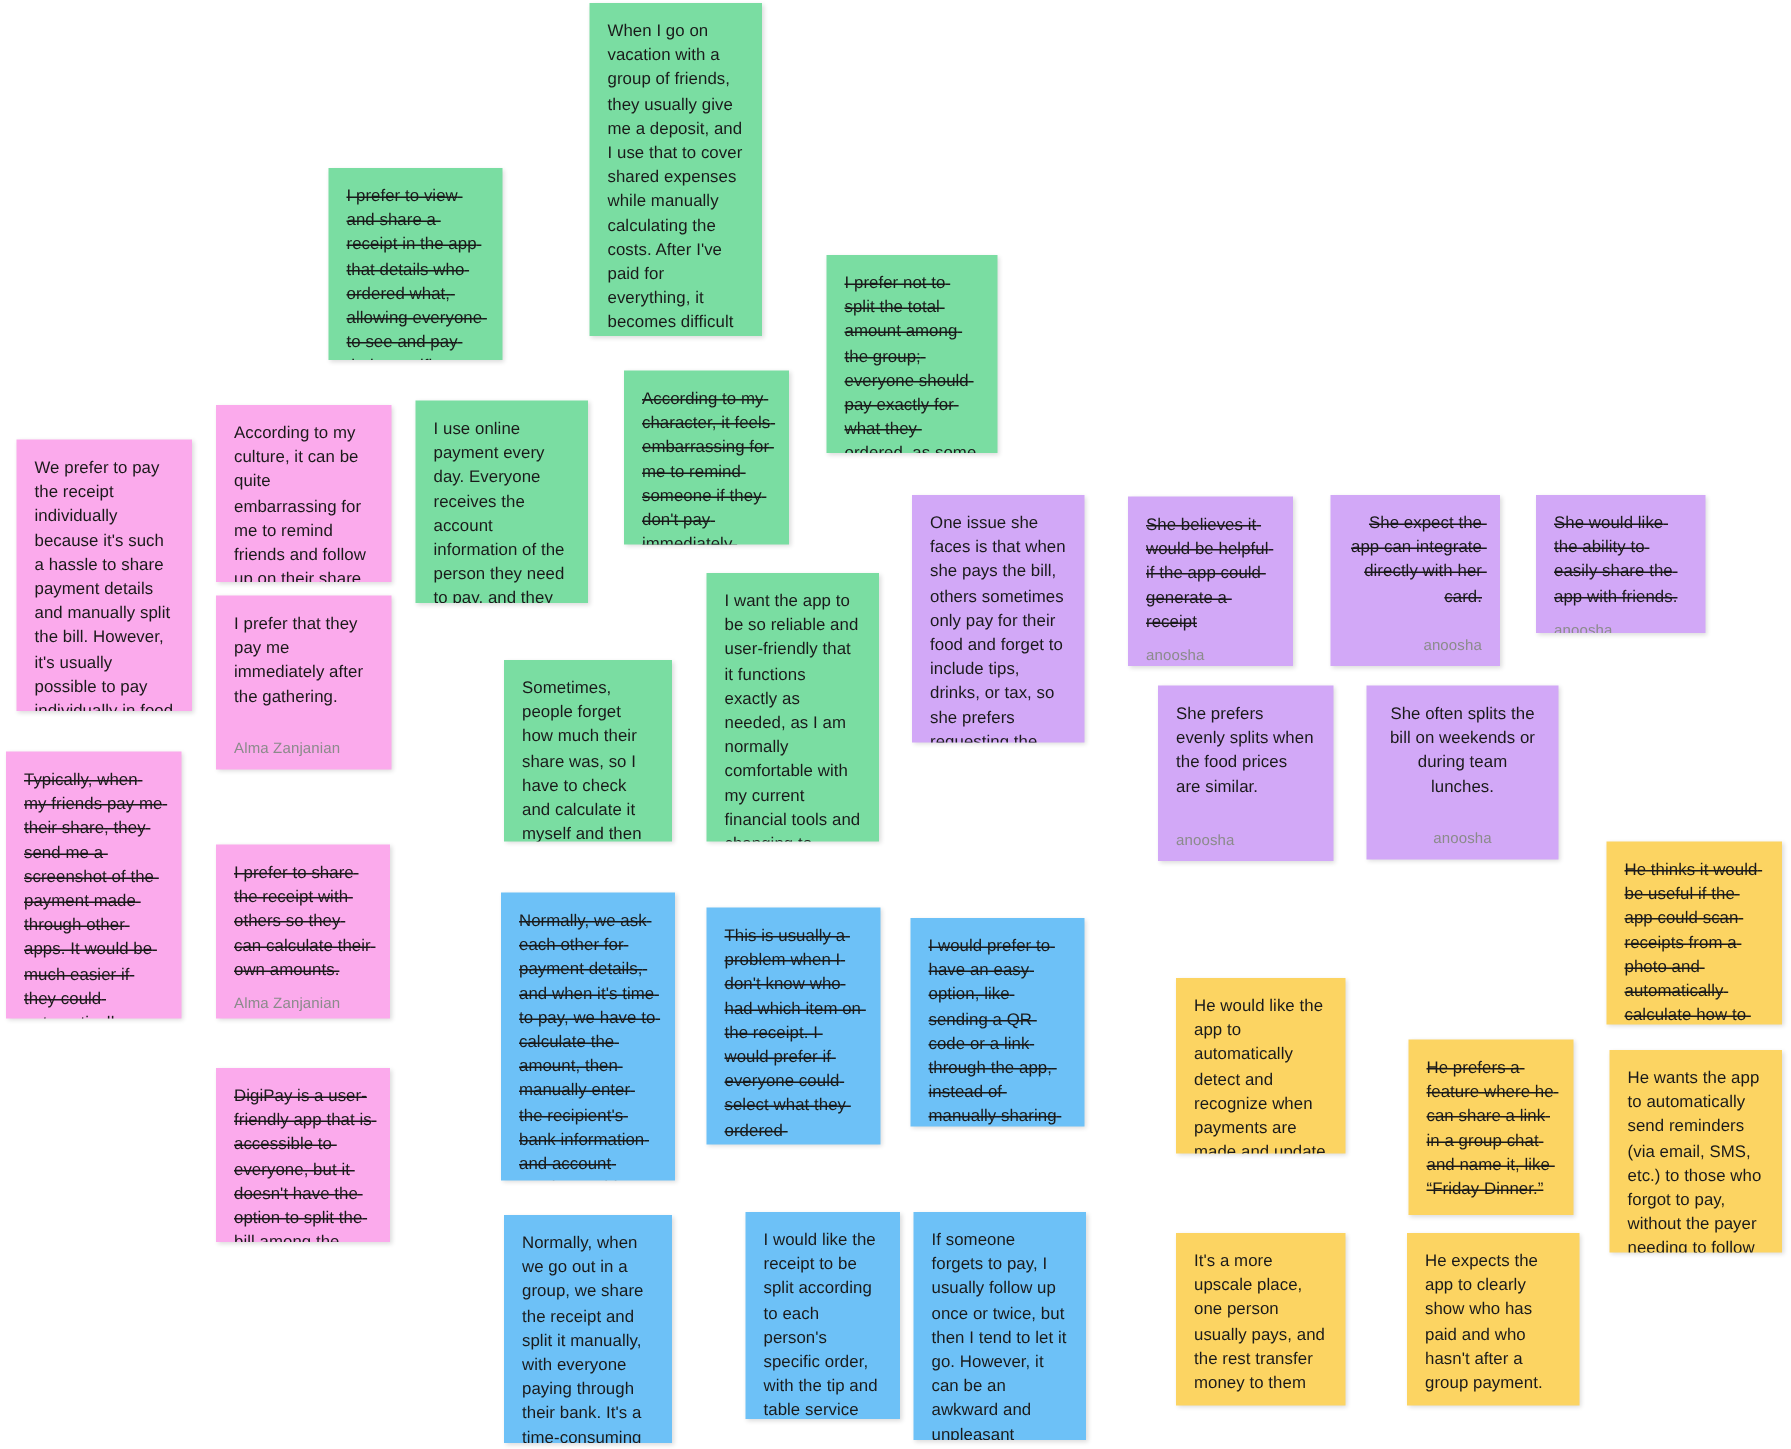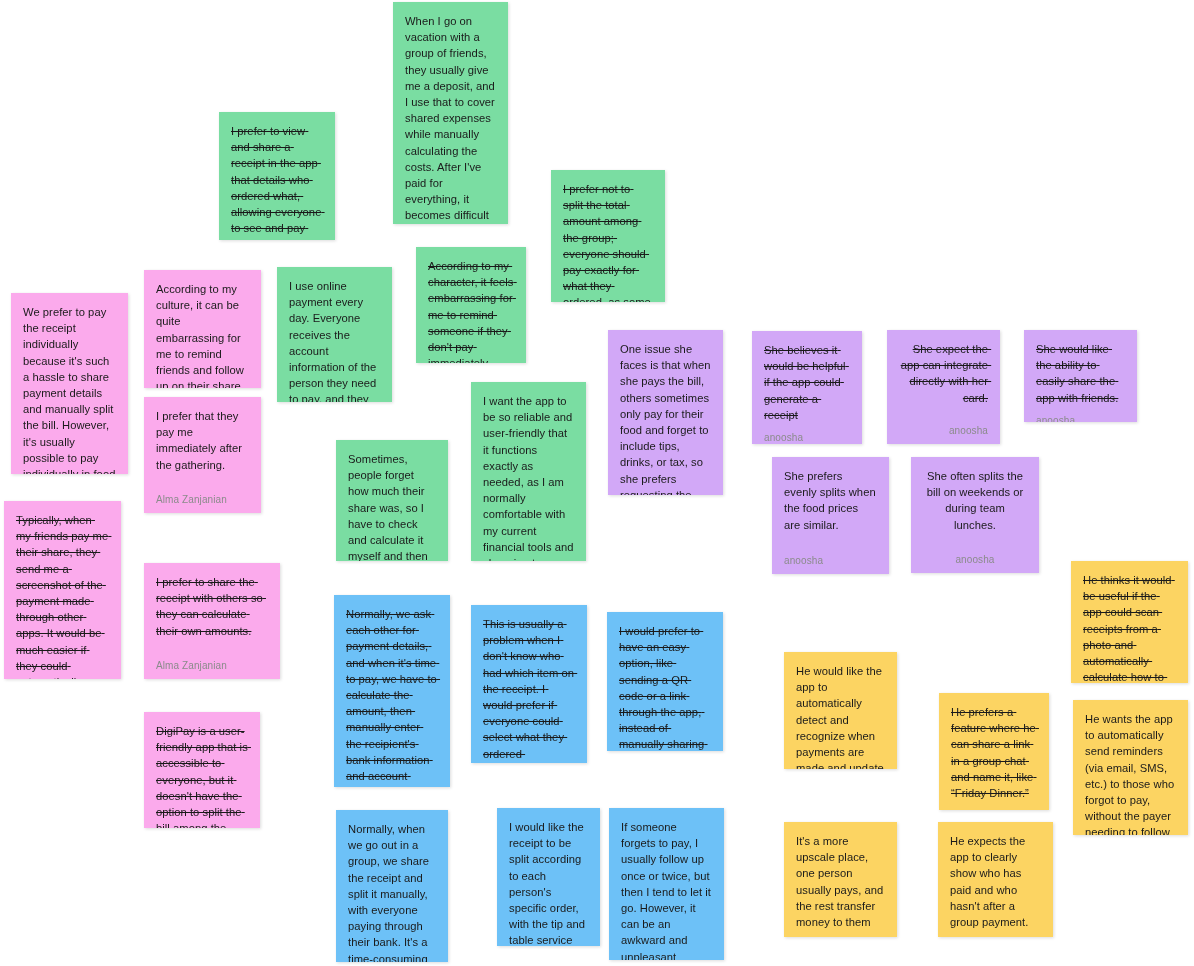--- a/index.html
+++ b/index.html
@@ -91,21 +91,21 @@
     <div class="note c-pink" style="left: 144px; top: 270px; width: 117px; height: 118px;">
       <div class="body">According to my culture, it can be quite embarrassing for me to remind friends and follow up on their share of the bill.</div>
     </div>
     <div class="note c-pink" style="left: 144px; top: 397px; width: 117px; height: 116px;">
       <div class="body">I prefer that they pay me immediately after the gathering.</div>
       <div class="author">Alma Zanjanian</div>
     </div>
     <div class="note c-pink struck" style="left: 4px; top: 501px; width: 117px; height: 178px;">
       <div class="body">Typically, when my friends pay me their share, they send me a screenshot of the payment made through other apps. It would be much easier if they could automatically notify me of who has paid their share.</div>
     </div>
-    <div class="note c-pink struck" style="left: 144px; top: 563px; width: 136px; height: 116px;">
+    <div class="note c-pink struck" style="left: 144px; top: 563px; width: 116px; height: 116px;">
       <div class="body">I prefer to share the receipt with others so they can calculate their own amounts.</div>
       <div class="author">Alma Zanjanian</div>
     </div>
     <div class="note c-pink struck" style="left: 144px; top: 712px; width: 116px; height: 116px;">
       <div class="body">DigiPay is a user-friendly app that is accessible to everyone, but it doesn't have the option to split the bill among the group.</div>
     </div>
     <div class="note c-blue struck" style="left: 334px; top: 595px; width: 116px; height: 192px;">
       <div class="body">Normally, we ask each other for payment details, and when it's time to pay, we have to calculate the amount, then manually enter the recipient's bank information and account numbers. This can be quite a tedious process.</div>
     </div>
     <div class="note c-blue struck" style="left: 471px; top: 605px; width: 116px; height: 158px;">

